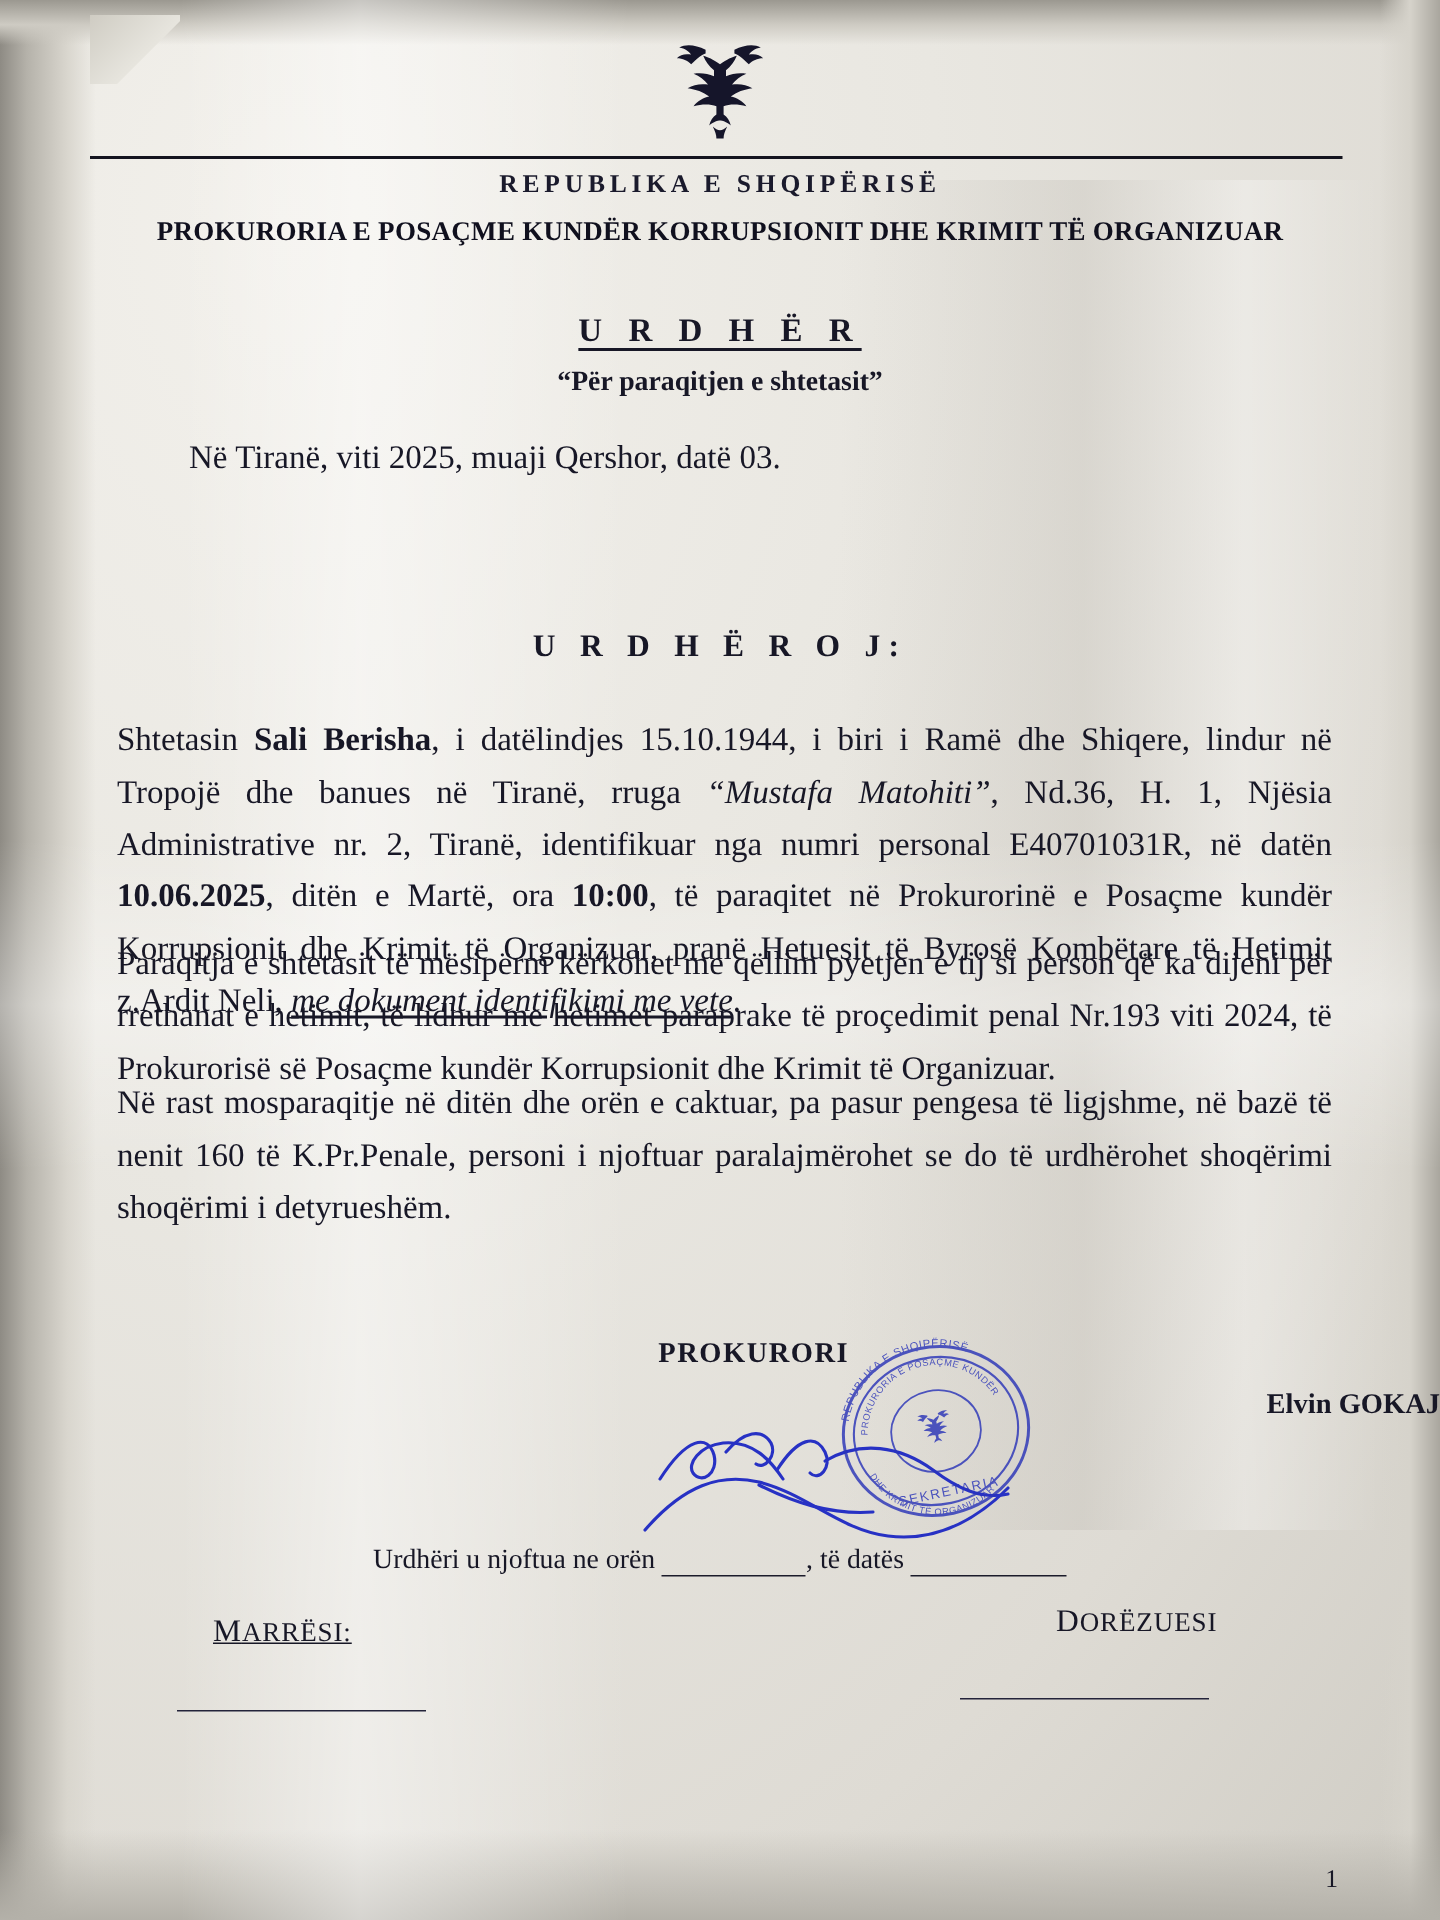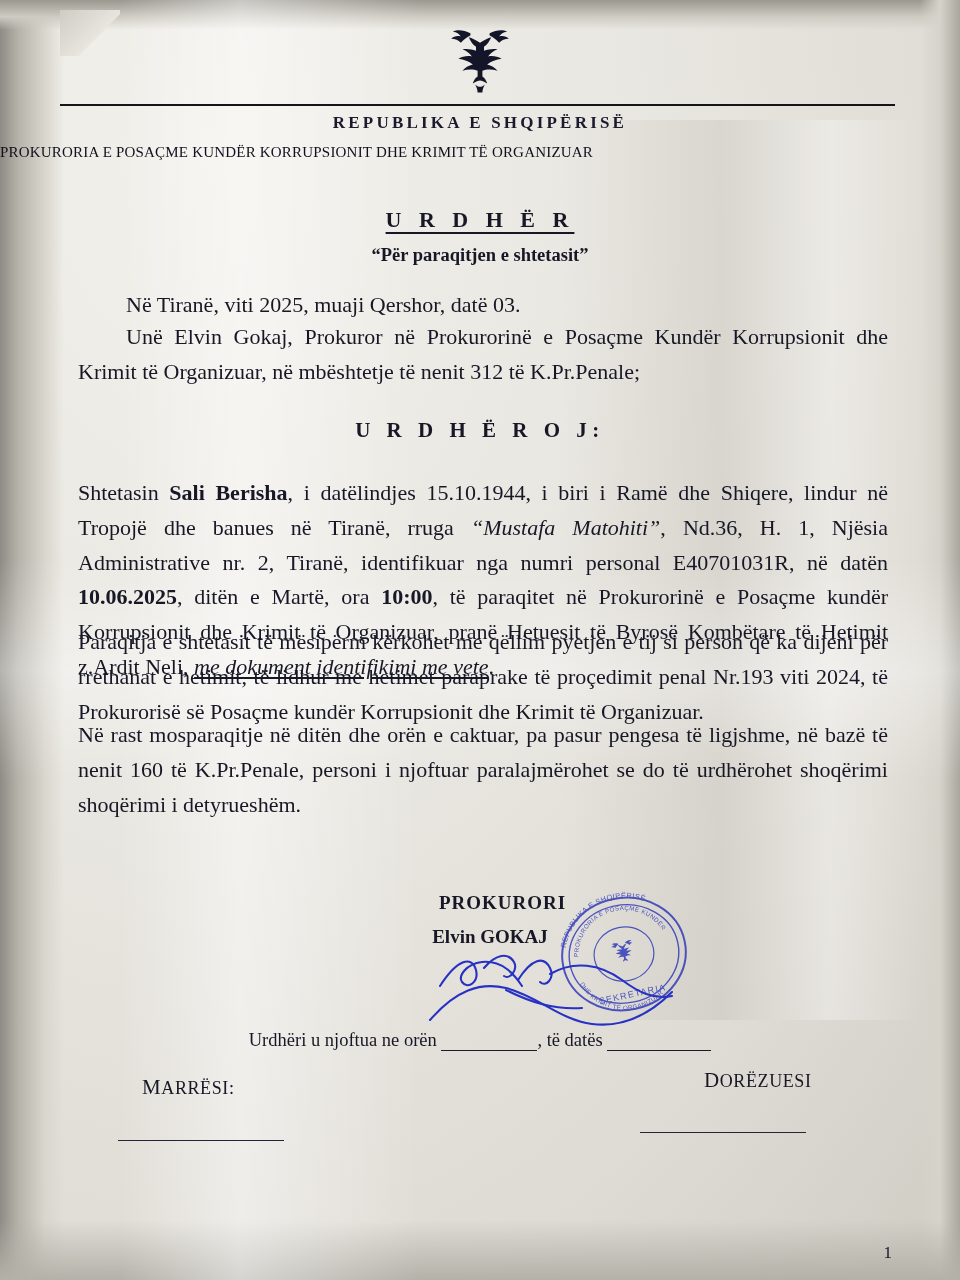--- a/index.html
+++ b/index.html
@@ -92,23 +92,23 @@
     text-align: center;
     font-size: 17px;
     font-weight: bold;
     letter-spacing: 3.2px;
     color: #1a1a2c;
   }
 
   .org {
     position: absolute;
     left: 0; right: 0; top: 144px;
-    text-align: left;
-    font-size: 15px;
-    font-weight: normal;
+    text-align: center;
+    font-size: 18px;
+    font-weight: bold;
     letter-spacing: 0.2px;
     color: #10101e;
   }
 
   .doc-title {
     position: absolute;
     left: 0; right: 0; top: 207px;
     text-align: center;
     font-size: 22px;
     font-weight: bold;
@@ -154,21 +154,21 @@
     text-align: center;
     font-size: 19px;
     font-weight: bold;
     letter-spacing: 1px;
     padding-left: 20px;
     margin-left: 25px;
   }
   .sig-name {
     position: absolute;
     left: 0; right: 0; top: 926px;
-    text-align: center;
+    text-align: right;
     font-size: 19px;
     font-weight: bold;
     padding-left: 20px;
   }
 
   .notify-line {
     position: absolute;
     left: 0; right: 0; top: 1030px;
     text-align: center;
     font-size: 18.5px;
@@ -178,20 +178,21 @@
     border-bottom: 1.4px solid #1b1b2a;
     height: 1em;
     vertical-align: bottom;
   }
 
   .recv {
     position: absolute;
     left: 142px; top: 1075px;
     font-size: 18px;
     letter-spacing: 0.6px;
+    text-decoration: underline;
   }
   .deliv {
     position: absolute;
     left: 660px; top: 1068px;
     font-size: 18px;
     letter-spacing: 0.6px;
     margin-left: 44px;
   }
   .small-caps-first {
     font-size: 21px;
@@ -269,21 +270,20 @@
 
     <div class="country">REPUBLIKA E SHQIPËRISË</div>
 
     <div class="org">PROKURORIA E POSAÇME KUNDËR KORRUPSIONIT DHE KRIMIT TË ORGANIZUAR</div>
 
     <div class="doc-title">U R D H Ë R</div>
     <div class="doc-subtitle">“Për paraqitjen e shtetasit”</div>
 
     <div class="body-block indent" style="top: 288px;">Në Tiranë, viti 2025, muaji Qershor, datë 03.</div>
 
-    <div class="body-block indent" style="top: 320px;">Unë Elvin Gokaj, Prokuror në Prokurorinë e Posaçme Kundër Korrupsionit dhe Krimit të Organizuar, në mbështetje të nenit 312 të K.Pr.Penale;</div>
 
     <div class="order-word">U R D H Ë R O J:</div>
 
     <div class="body-block" style="top: 476px;">
       <span>Shtetasin </span><span class="b">Sali Berisha</span><span>, i datëlindjes 15.10.1944, i biri i Ramë dhe Shiqere, lindur në Tropojë dhe banues në Tiranë, rruga </span><span class="i">“Mustafa Matohiti”</span><span>, Nd.36, H. 1, Njësia Administrative nr. 2, Tiranë, identifikuar nga numri personal E40701031R, në datën </span><span class="b">10.06.2025</span><span>, ditën e Martë, ora </span><span class="b">10:00</span><span>, të paraqitet në Prokurorinë e Posaçme kundër Korrupsionit dhe Krimit të Organizuar, pranë Hetuesit të Byrosë Kombëtare të Hetimit z.Ardit Neli, </span><span class="u-i">me dokument identifikimi me vete</span><span>.</span>
     </div>
 
     <div class="body-block" style="top: 625px;">Paraqitja e shtetasit të mësipërm kërkohet me qëllim pyetjen e tij si person që ka dijeni për rrethanat e hetimit, të lidhur me hetimet paraprake të proçedimit penal Nr.193 viti 2024, të Prokurorisë së Posaçme kundër Korrupsionit dhe Krimit të Organizuar.</div>
 
     <div class="body-block" style="top: 718px;">Në rast mosparaqitje në ditën dhe orën e caktuar, pa pasur pengesa të ligjshme, në bazë të nenit 160 të K.Pr.Penale, personi i njoftuar paralajmërohet se do të urdhërohet shoqërimi shoqërimi i detyrueshëm.</div>

